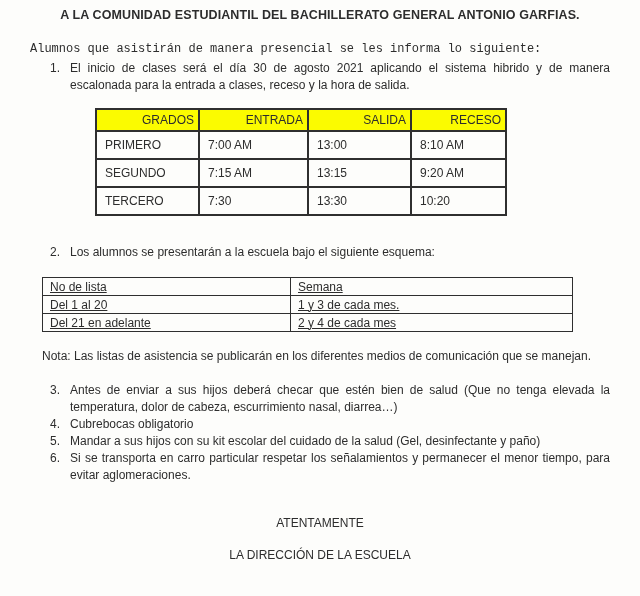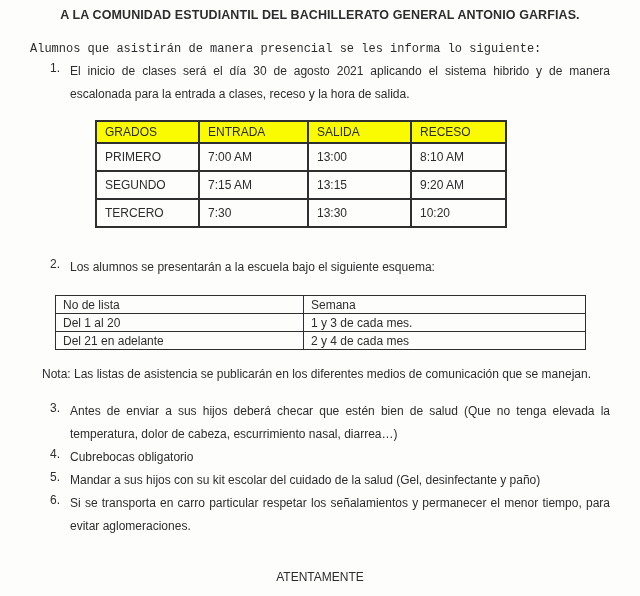--- a/index.html
+++ b/index.html
@@ -33,46 +33,47 @@
     margin-left: 20px;
   }
   .li .num {
     flex: 0 0 20px;
     width: 20px;
     line-height: 16px;
   }
   .li .txt {
     flex: 1;
     text-align: justify;
-    line-height: 23px;
+    line-height: 17px;
   }
   .li.first { margin-top: 3px; }
   table { border-collapse: collapse; }
   table.schedule {
     margin: 14px 0 0 65px;
     table-layout: fixed;
   }
   table.schedule td {
     border: 2px solid #2f2f2f;
     padding: 2px 4px 2px 8px;
     vertical-align: middle;
     overflow: hidden;
     white-space: nowrap;
   }
   table.schedule tr td { height: 22px; }
-  table.schedule tr.head td { height: 16px; }
+  table.schedule tr.head td { height: 16px; text-align: right; }
   table.schedule col.c1 { width: 103px; }
   table.schedule col.c2 { width: 109px; }
   table.schedule col.c3 { width: 103px; }
   table.schedule col.c4 { width: 95px; }
   .item2 { margin-top: 28px; }
   table.weeks {
-    margin: 16px 0 0 25px;
+    margin: 16px 0 0 12px;
     width: 530px;
     table-layout: fixed;
+    text-decoration: underline;
   }
   table.weeks td {
     border: 1px solid #2f2f2f;
     padding: 1px 4px 1px 7px;
     height: 15px;
     vertical-align: middle;
     white-space: nowrap;
     overflow: hidden;
   }
   table.weeks col.w1 { width: 248px; }

